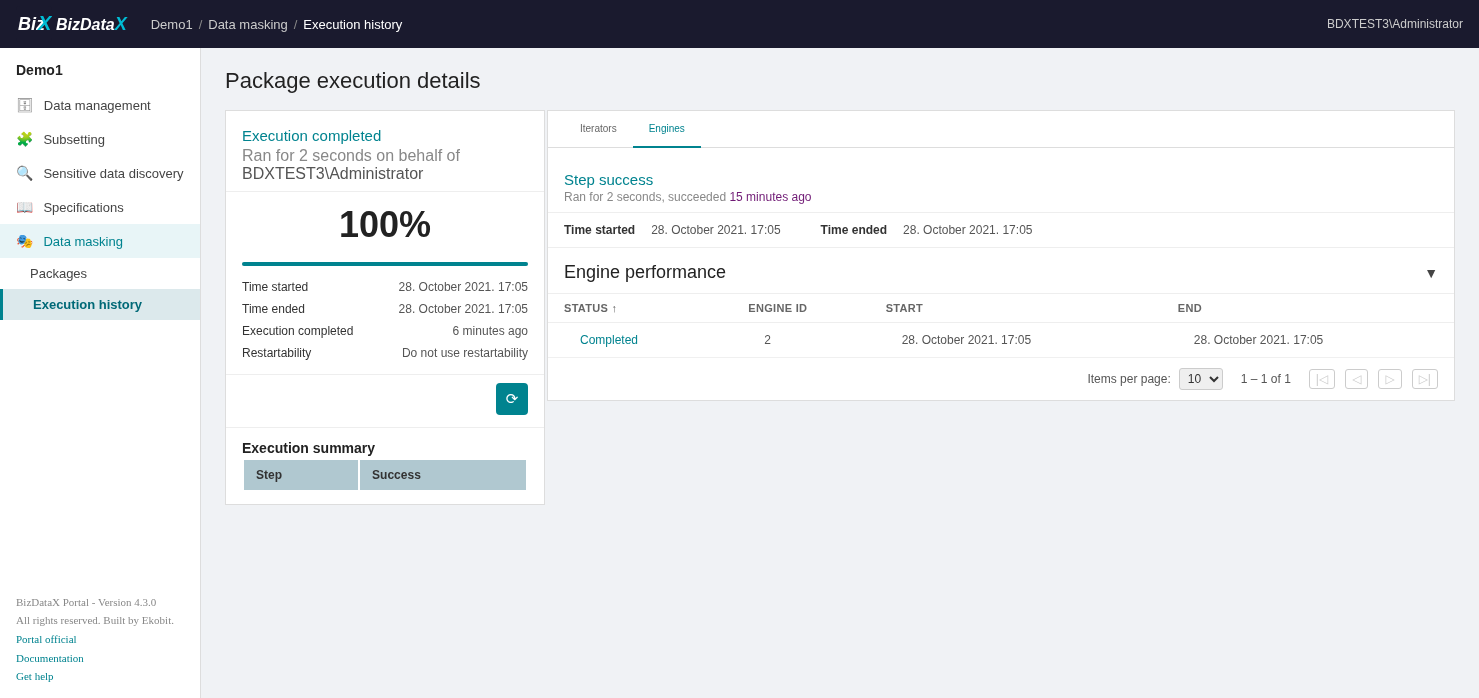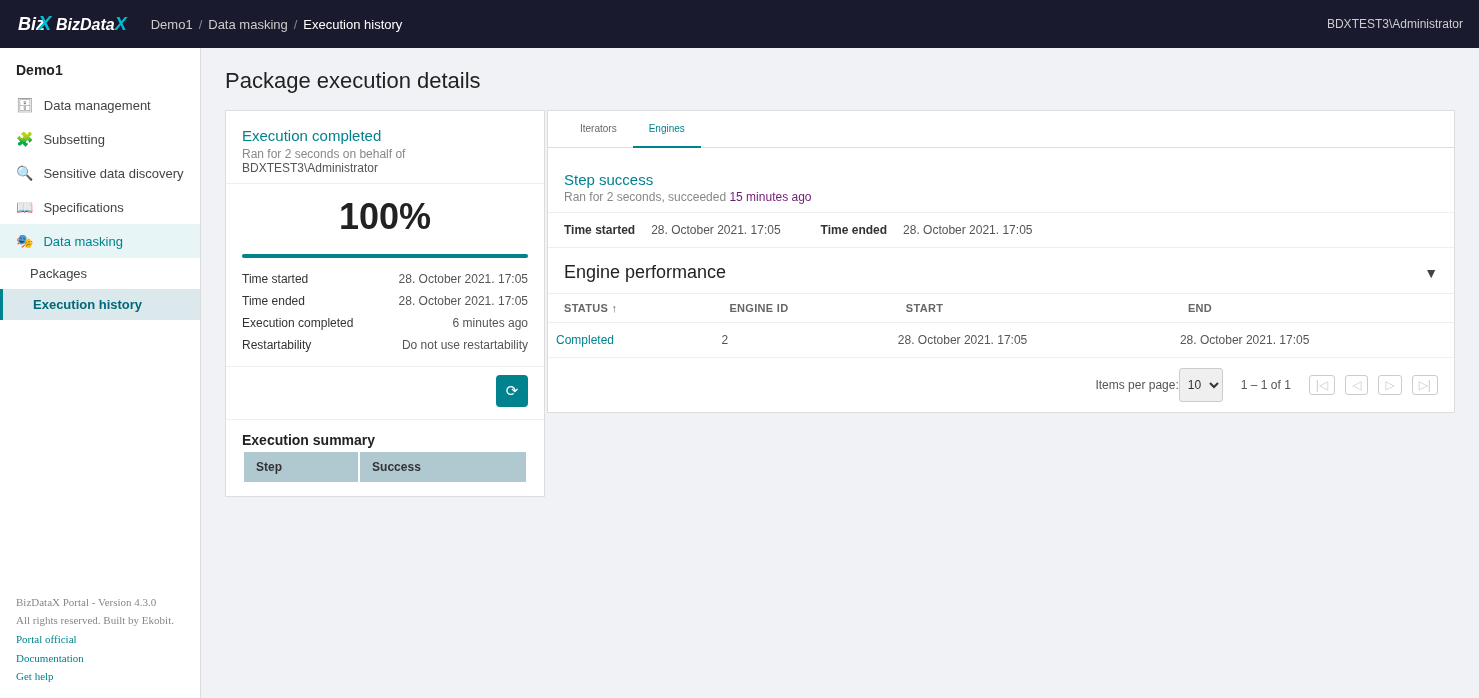--- a/index.html
+++ b/index.html
@@ -103,21 +103,21 @@
       background: #fff;
       border: 1px solid #ddd;
       flex-shrink: 0;
       margin-right: 2px;
     }
     .exec-header {
       padding: 16px 16px 8px;
       border-bottom: 1px solid #eee;
     }
     .exec-completed { color: #00838f; font-size: 15px; font-weight: 500; }
-    .exec-sub { color: #888; font-size: 12px; margin-top: 3px; }
+    .exec-sub { color: #888; font-size: 16px; margin-top: 3px; }
     .exec-sub em { font-style: normal; color: #555; }
     .percent-block {
       text-align: center;
       padding: 12px 16px 8px;
     }
     .percent-value { font-size: 36px; font-weight: 700; color: #222; text-align: center; }
     .progress-bar-wrap { height: 4px; background: #e0e0e0; margin: 8px 16px 0; border-radius: 2px; }
     .progress-bar-fill { height: 4px; background: #00838f; border-radius: 2px; }
 
     .exec-details {
@@ -223,41 +223,41 @@
       text-align: left;
       padding: 8px 16px;
       font-size: 11px;
       font-weight: 600;
       color: #666;
       border-bottom: 1px solid #eee;
       text-transform: uppercase;
       letter-spacing: 0.3px;
     }
     .perf-table td {
-      padding: 10px 8px;
+      padding: 10px 32px;
       font-size: 12px;
       color: #555;
       border-bottom: 1px solid #f0f0f0;
     }
     .perf-table .link { color: #00838f; cursor: pointer; }
 
     .pagination-row {
       display: flex;
       align-items: center;
       justify-content: flex-end;
       padding: 10px 16px;
       gap: 10px;
       font-size: 12px;
       color: #555;
     }
-    .pagination-row .per-page { display: flex; align-items: center; gap: 0; }
+    .pagination-row .per-page { display: flex; align-items: center; gap: 8px; }
     .pagination-row select {
       border: 1px solid #ccc;
       border-radius: 3px;
-      padding: 8px 4px;
+      padding: 2px 4px;
       font-size: 12px;
       color: #333;
     }
     .pagination-row .page-info { margin: 0 8px; }
     .page-btn {
       background: none;
       border: 1px solid #ccc;
       border-radius: 3px;
       padding: 2px 6px;
       cursor: pointer;

